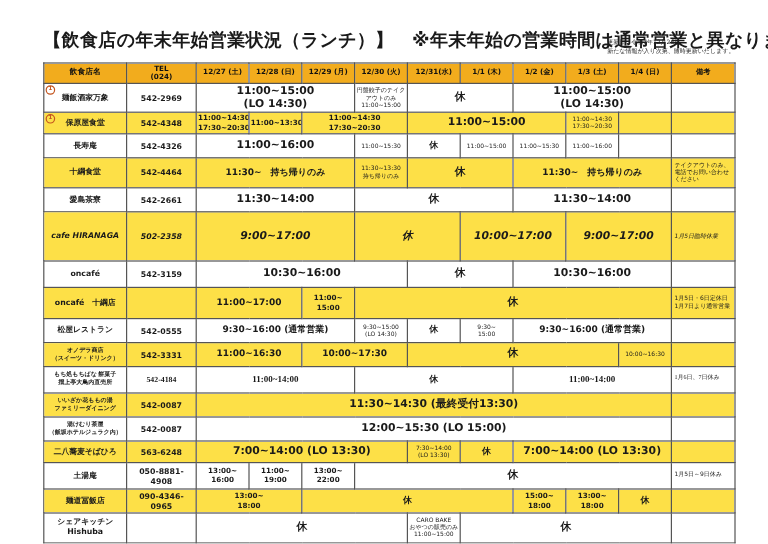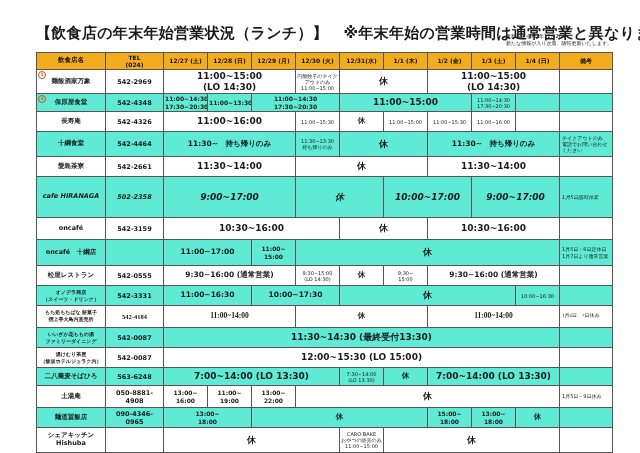--- a/index.html
+++ b/index.html
@@ -22,21 +22,21 @@
   }
   th,td{
     border:0.8px solid #555;vertical-align:middle;text-align:center;
     padding:0 1px;overflow:hidden;
   }
   thead th{
     background:#F2AC1D;font-weight:bold;font-size:6px;line-height:1.2;
     height:16px;color:#111;
   }
   th.name-h{font-size:6.5px;}
-  tbody tr.alt td{background:#5eead4;}
+  tbody tr.alt td{background:#fde047;}
   td.name-cell{position:relative;font-weight:bold;font-size:6.5px;line-height:1.2;}
   td.name-cell.two{font-size:5px;line-height:1.25;}
   td.tel-cell{font-weight:bold;font-size:6.5px;}
   td.c-lg{font-size:9px;font-weight:bold;line-height:1.15;}
   td.c-md{font-size:7.5px;font-weight:bold;line-height:1.15;}
   td.c-sm{font-size:6px;font-weight:bold;line-height:1.25;}
   td.c-xs{font-size:5px;font-weight:normal;line-height:1.2;}
   td.remarks-cell{font-size:5px;text-align:left;padding-left:2px;line-height:1.25;}
   .marker{
     position:absolute;left:1px;top:1px;width:6px;height:6px;

